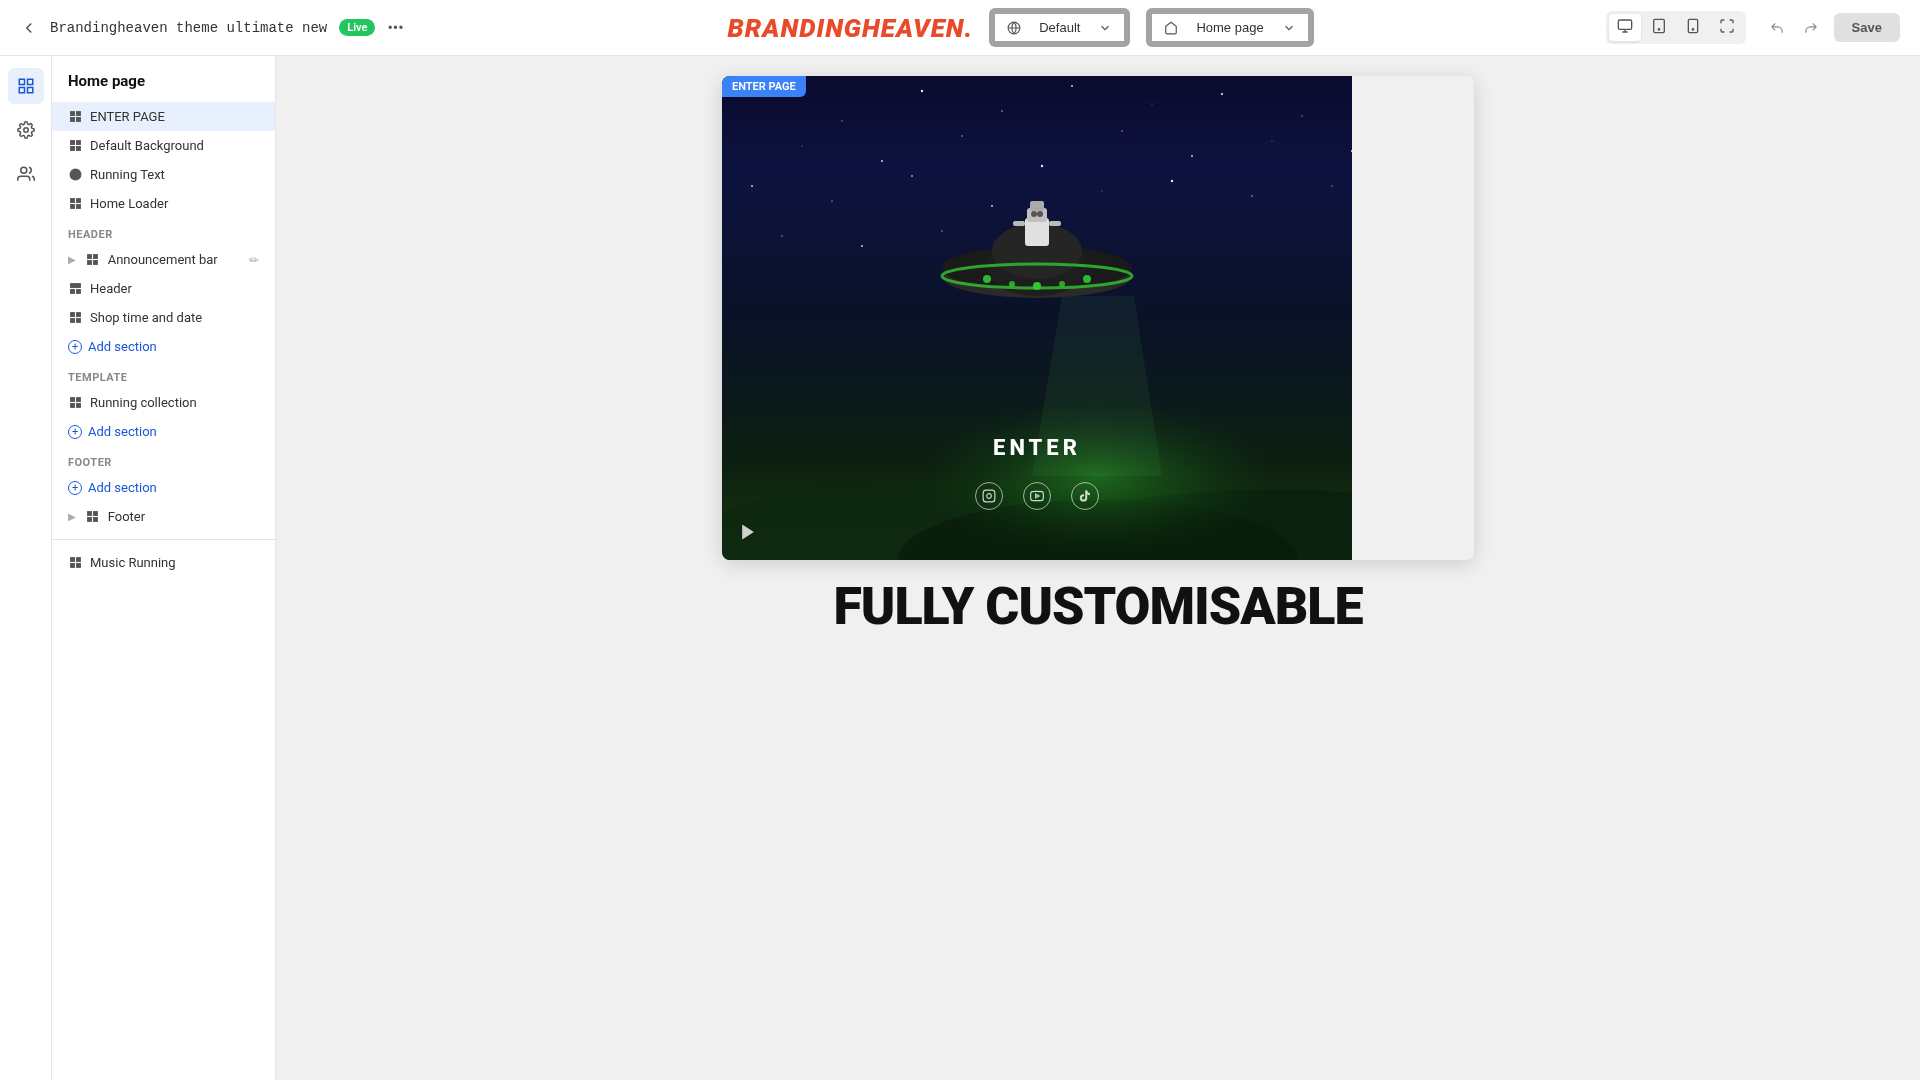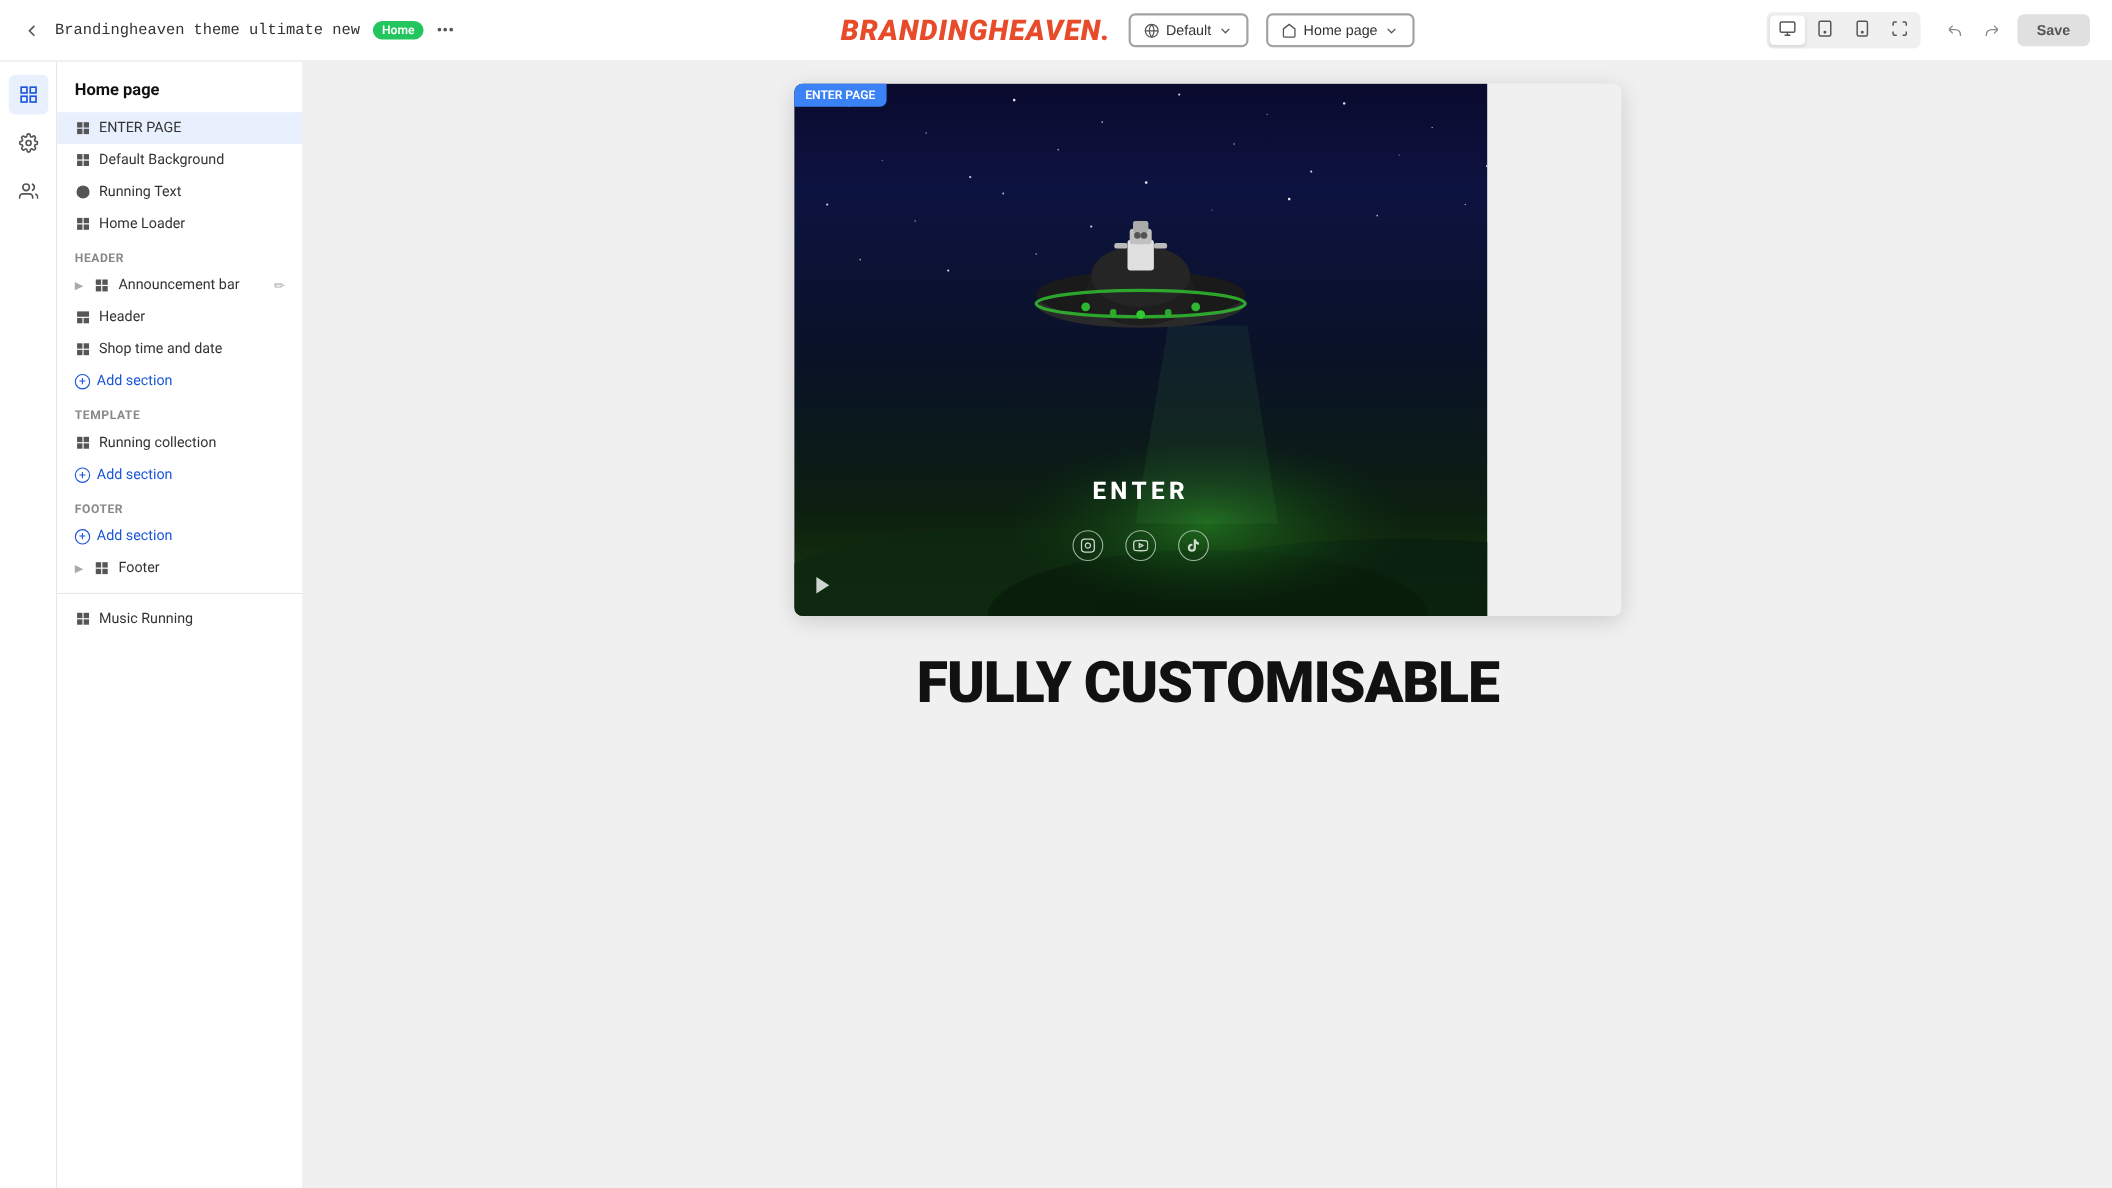--- a/index.html
+++ b/index.html
@@ -123,23 +123,23 @@
       font-size: 13px;
       font-weight: 600;
       color: #555;
       cursor: pointer;
     }
 
     
     .dropdown-btn {
       display: flex;
       align-items: center;
-      gap: 6px;
+      gap: 18px;
       padding: 6px 12px;
-      border: 2px solid #a3a3a3;
+      border: 6px solid #a3a3a3;
       border-radius: 6px;
       background: #fff;
       cursor: pointer;
       font-size: 13px;
       color: #333;
     }
     .dropdown-btn svg { width: 14px; height: 14px; }
 
     
     .main-layout {
@@ -357,40 +357,40 @@
       bottom: 14px;
       left: 16px;
       color: rgba(255,255,255,0.8);
       font-size: 16px;
       cursor: pointer;
       z-index: 10;
     }
 
     
     .customisable-text {
-      margin-top: 30px;
+      margin-top: 16px;
       font-size: 52px;
       font-weight: 900;
       color: #111;
       letter-spacing: -1px;
     }
   </style>
 </head>
 <body>
 
 <div class="top-bar">
   <div class="top-bar-left">
     <span class="back-btn">
       <svg width="18" height="18" viewBox="0 0 24 24" fill="none" stroke="#555" stroke-width="2">
           <polyline points="15 18 9 12 15 6"></polyline>
         </svg>
     </span>
     <span class="store-name">Brandingheaven theme ultimate new</span>
     <span class="live-badge">
-      <span>Home</span>
+      <span>Live</span>
     </span>
     <span class="more-btn">•••</span>
   </div>
 
   <div class="top-bar-center">
 
     <span class="logo-text">BRANDINGHEAVEN.</span>
 
     <button class="dropdown-btn">
       <svg viewBox="0 0 24 24" fill="none" stroke="#555" stroke-width="2">

